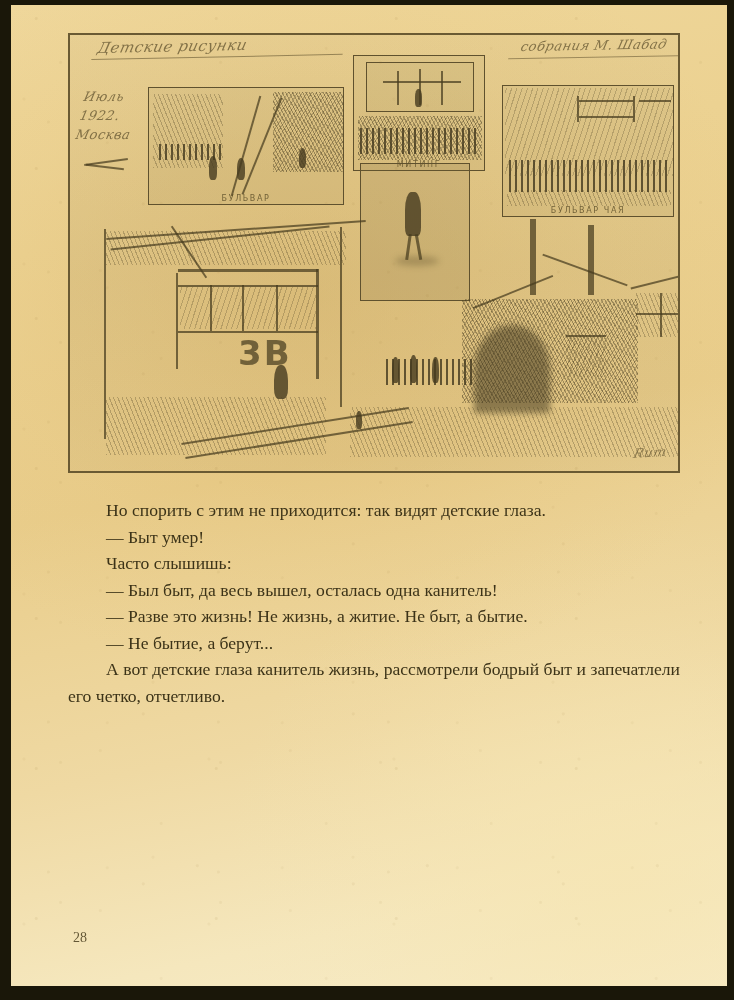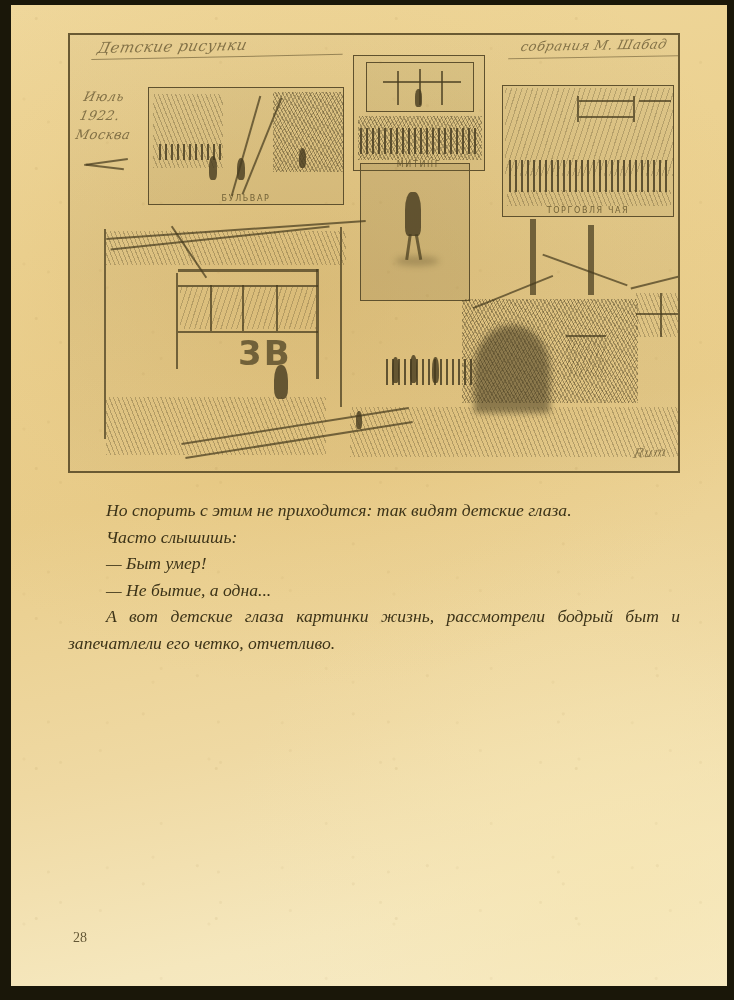--- a/index.html
+++ b/index.html
@@ -168,21 +168,20 @@
   .text {
     position: absolute;
     left: 57px;
     top: 492px;
     width: 612px;
     color: #3c3318;
     font-size: 17.6px;
     line-height: 26.5px;
     text-align: justify;
     font-family: "Liberation Serif", "DejaVu Serif", serif;
-    font-style: italic;
   }
   .text p { margin: 0; text-indent: 38px; }
   .sec {
     margin: 7px 0 9px 0;
     text-align: center;
     text-indent: 0;
     font-size: 17px;
     letter-spacing: .5px;
   }
   .folio {
@@ -240,21 +239,21 @@
 
       <div class="panel" style="left:432px;top:50px;width:172px;height:132px;">
         <div class="hatch v" style="left:2px;top:2px;width:168px;height:88px;"></div>
         <div class="stroke" style="left:76px;top:14px;width:54px;height:1.5px;"></div>
         <div class="stroke" style="left:76px;top:30px;width:54px;height:1.5px;"></div>
         <div class="stroke" style="left:136px;top:14px;width:32px;height:1.5px;"></div>
         <div class="stroke" style="left:74px;top:10px;width:1.5px;height:26px;"></div>
         <div class="stroke" style="left:130px;top:10px;width:1.5px;height:26px;"></div>
         <div class="crowdrow" style="left:6px;top:74px;width:162px;height:32px;"></div>
         <div class="hatch" style="left:4px;top:104px;width:164px;height:16px;"></div>
-        <div class="cap">ТОРГОВЛЯ ЧАЯ</div>
+        <div class="cap">БУЛЬВАР ЧАЯ</div>
       </div>
 
       <div class="panel" style="left:290px;top:128px;width:110px;height:138px;background:rgba(120,102,58,.16);">
         <div class="fig" style="left:44px;top:28px;width:16px;height:44px;border-radius:40% 40% 20% 20%;"></div>
         <div class="stroke" style="left:46px;top:70px;width:3px;height:26px;transform:rotate(8deg);"></div>
         <div class="stroke" style="left:56px;top:70px;width:3px;height:26px;transform:rotate(-10deg);"></div>
         <div class="smudge" style="left:34px;top:92px;width:44px;height:10px;"></div>
       </div>
 
       <div class="graphite" style="left:0;top:172px;right:0;bottom:0;">
@@ -300,21 +299,23 @@
         <div class="fig" style="left:340px;top:148px;width:7px;height:28px;"></div>
         <div class="fig" style="left:362px;top:150px;width:7px;height:26px;"></div>
         <div class="fig" style="left:286px;top:204px;width:6px;height:18px;"></div>
 
         <div class="hatch" style="left:280px;top:200px;width:330px;height:50px;"></div>
       </div>
     </div>
 
     <div class="text">
       <p>Но спорить с этим не приходится: так видят детские глаза.</p>
+      <p>— Быт умер!</p>
       <p>Часто слышишь:</p>
-      <p>— Быт умер!</p>
-      <p>— Не бытие, а одна...</p>
-      <p>А вот детские глаза картинки жизнь, рассмотрели бодрый быт и запечатлели его четко, отчетливо.</p>
+      <p>— Был быт, да весь вышел, осталась одна канитель!</p>
+      <p>— Разве это жизнь! Не жизнь, а житие. Не быт, а бытие.</p>
+      <p>— Не бытие, а берут...</p>
+      <p>А вот детские глаза канитель жизнь, рассмотрели бодрый быт и запечатлели его четко, отчетливо.</p>
     </div>
 
     <div class="folio">28</div>
   </div>
 </div>
 
 </body></html>

